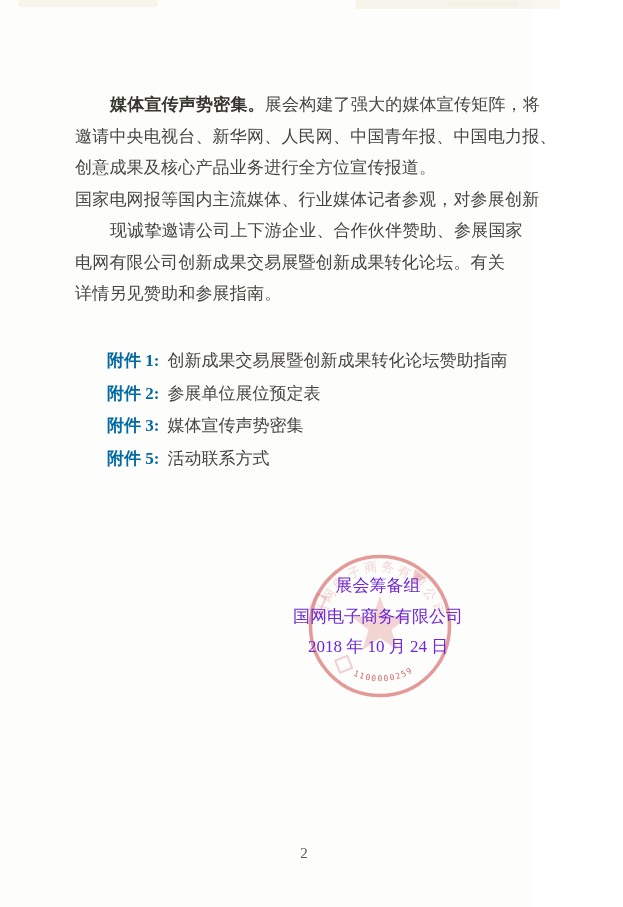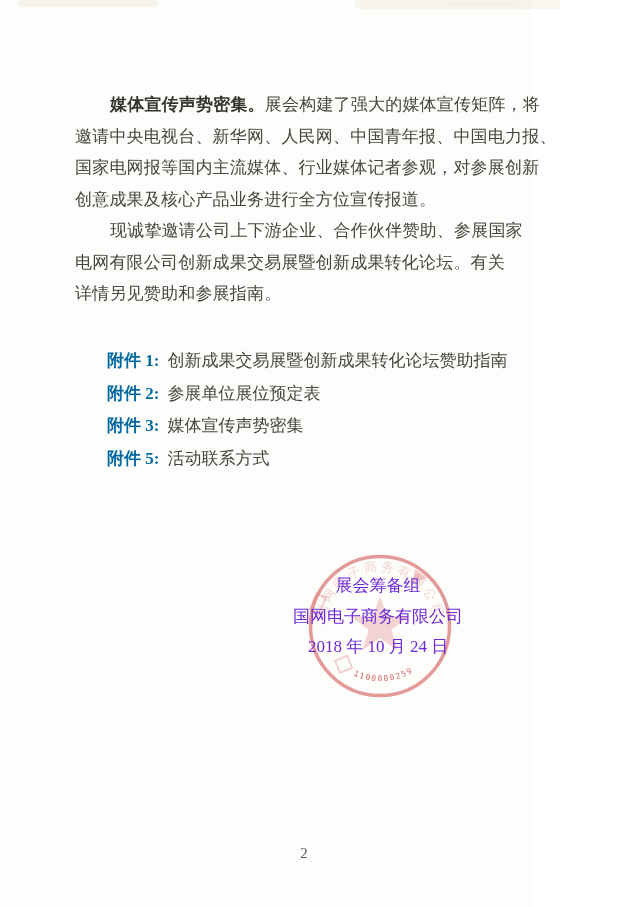--- a/index.html
+++ b/index.html
@@ -96,22 +96,22 @@
 
 <div class="page">
 
   <div class="smudge s1"></div>
   <div class="smudge s2"></div>
   <div class="smudge s3"></div>
 
   <div class="body-text">
     <div class="line indent"><span class="lead-bold">媒体宣传声势密集。</span><span>展会构建了强大的媒体宣传矩阵，将</span></div>
     <div class="line"><span>邀请中央电视台、新华网、人民网、中国青年报、中国电力报、</span></div>
+    <div class="line"><span>创意成果及核心产品业务进行全方位宣传报道。</span></div>
     <div class="line"><span>国家电网报等国内主流媒体、行业媒体记者参观，对参展创新</span></div>
-    <div class="line"><span>创意成果及核心产品业务进行全方位宣传报道。</span></div>
     <div class="line indent"><span>现诚挚邀请公司上下游企业、合作伙伴赞助、参展国家</span></div>
     <div class="line"><span>电网有限公司创新成果交易展暨创新成果转化论坛。有关</span></div>
     <div class="line"><span>详情另见赞助和参展指南。</span></div>
   </div>
 
   <div class="attachments">
     <div class="att-line"><span class="att-label">附件 1:</span><span class="att-title">创新成果交易展暨创新成果转化论坛赞助指南</span></div>
     <div class="att-line"><span class="att-label">附件 2:</span><span class="att-title">参展单位展位预定表</span></div>
     <div class="att-line"><span class="att-label">附件 3:</span><span class="att-title">媒体宣传声势密集</span></div>
     <div class="att-line"><span class="att-label">附件 5:</span><span class="att-title">活动联系方式</span></div>

